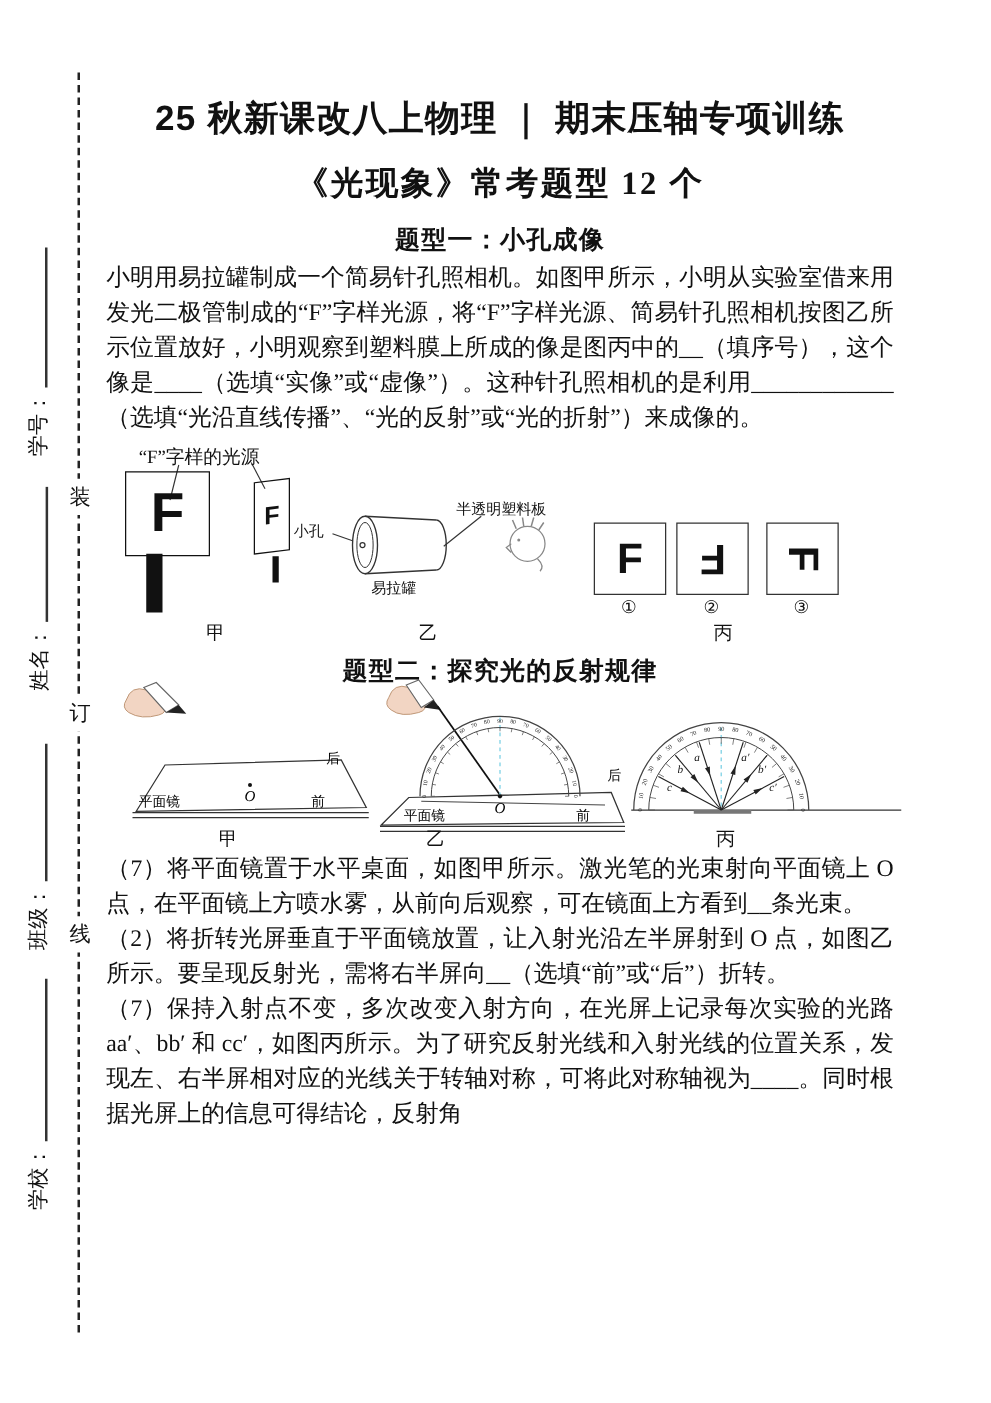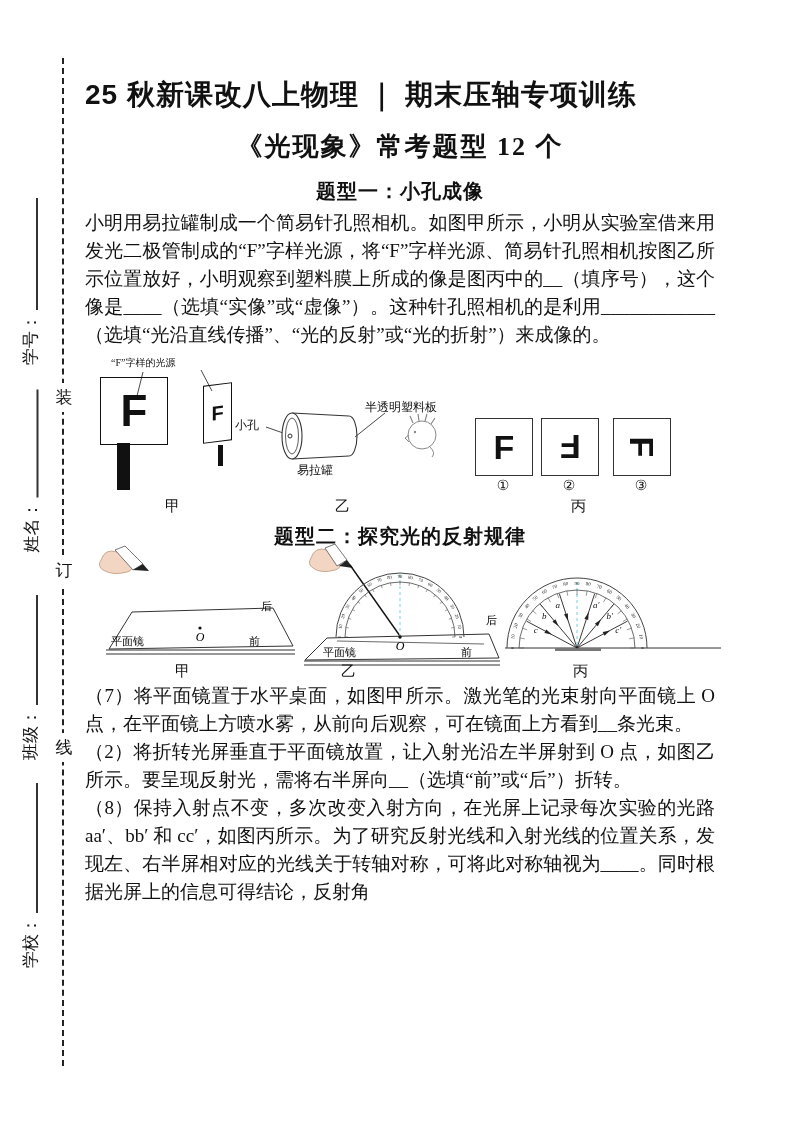--- a/index.html
+++ b/index.html
@@ -8,28 +8,28 @@
   
   .binding-line{position:absolute;left:62px;top:58px;height:1008px;width:0;
                 border-left:2px dashed #222;}
   .bind-char{position:absolute;left:54px;width:20px;text-align:center;font-size:17px;
              background:#fff;padding:3px 0;z-index:2;}
   .side-label{position:absolute;height:26px;display:flex;align-items:center;
               transform:rotate(-90deg);font-size:17px;white-space:nowrap;}
   .sl-line{height:1.6px;background:#333;margin-left:4px;margin-top:14px;}
   
   .content{position:absolute;left:85px;top:0;width:630px;}
-  h1.title{margin:76px 0 0;text-align:left;font-family:"Liberation Sans",sans-serif;
+  h1.title{margin:76px 0 0;text-align:center;font-family:"Liberation Sans",sans-serif;
            font-weight:bold;font-size:28px;letter-spacing:1px;}
   h2.subtitle{margin:15px 0 0;text-align:center;font-weight:bold;font-size:26px;letter-spacing:2px;}
   h3.sect{margin:14px 0 4px;text-align:center;font-weight:bold;font-size:20px;letter-spacing:1px;}
   p.body{margin:0;font-size:19px;line-height:28px;text-align:justify;}
   
   .fig1{position:relative;height:160px;margin-top:6px;}
-  .fig1 .srclabel{position:absolute;left:26px;top:1px;font-size:10px;}
+  .fig1 .srclabel{position:absolute;left:26px;top:1px;font-size:15px;}
   .board-big{position:absolute;left:15px;top:22px;width:66px;height:66px;border:1.5px solid #111;
              display:flex;align-items:center;justify-content:center;}
   .board-big .F{font-family:"Liberation Sans",sans-serif;font-weight:bold;font-size:44px;}
   .stand-big{position:absolute;left:32px;top:88px;width:13px;height:47px;background:#111;}
   .board-small{position:absolute;left:118px;top:29px;width:27px;height:56px;border:1.2px solid #111;
                transform:skewY(-7deg);display:flex;align-items:center;justify-content:center;}
   .board-small .F{font-family:"Liberation Sans",sans-serif;font-weight:bold;font-size:20px;}
   .stand-small{position:absolute;left:133px;top:90px;width:5px;height:21px;background:#111;}
   .figlabel{position:absolute;font-size:12px;white-space:nowrap;}
   .caption{position:absolute;font-size:15px;}
@@ -277,15 +277,15 @@
           <polygon points="107.11053473220976,80.39481639552909 99.66335903359996,82.08089572614759 101.54830381525618,85.62596126272489" fill="#222"></polygon>
           <text x="115.34647531457998" y="82.95111369367058" font-size="9" font-style="italic" text-anchor="middle" fill="#111">c′</text>
         </svg>
       <span class="caption" style="left:90px;top:118px">甲</span>
       <span class="caption" style="left:256px;top:118px">乙</span>
       <span class="caption" style="left:488px;top:118px">丙</span>
     </div>
 
     <p class="body">（7）将平面镜置于水平桌面，如图甲所示。激光笔的光束射向平面镜上 O 点，在平面镜上方喷水雾，从前向后观察，可在镜面上方看到__条光束。</p>
     <p class="body">（2）将折转光屏垂直于平面镜放置，让入射光沿左半屏射到 O 点，如图乙所示。要呈现反射光，需将右半屏向__（选填“前”或“后”）折转。</p>
-    <p class="body">（8）保持入射点不变，多次改变入射方向，在光屏上记录每次实验的光路 aa′、bb′ 和 cc′，如图丙所示。为了研究反射光线和入射光线的位置关系，发现左、右半屏相对应的光线关于转轴对称，可将此对称轴视为____。同时根据光屏上的信息可得结论，反射角</p>
+    <p class="body">（7）保持入射点不变，多次改变入射方向，在光屏上记录每次实验的光路 aa′、bb′ 和 cc′，如图丙所示。为了研究反射光线和入射光线的位置关系，发现左、右半屏相对应的光线关于转轴对称，可将此对称轴视为____。同时根据光屏上的信息可得结论，反射角</p>
   </div>
 </div>
 
 </body></html>

